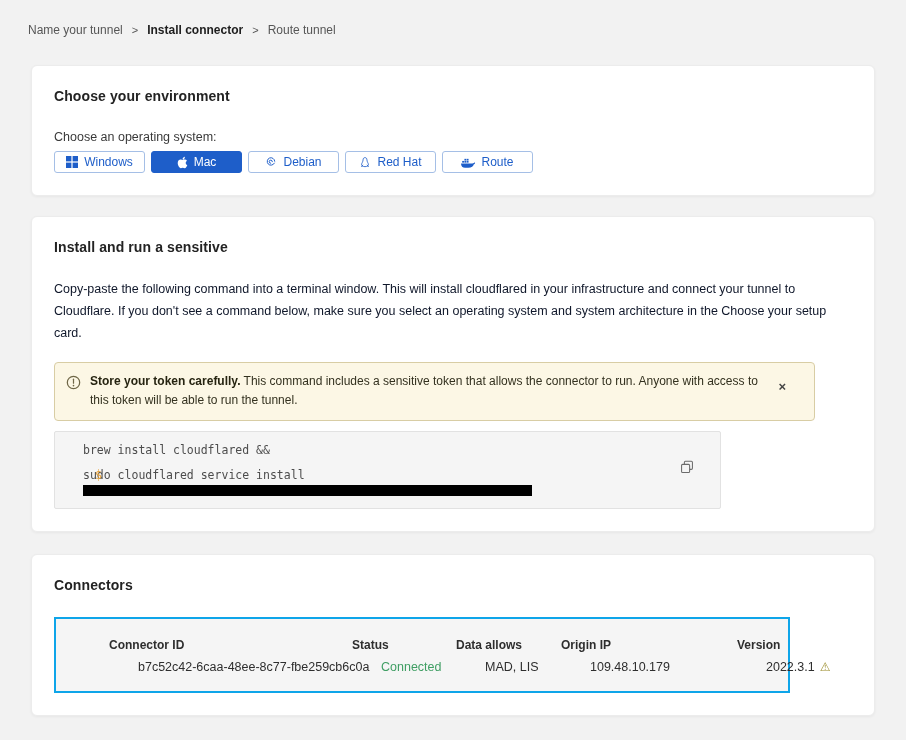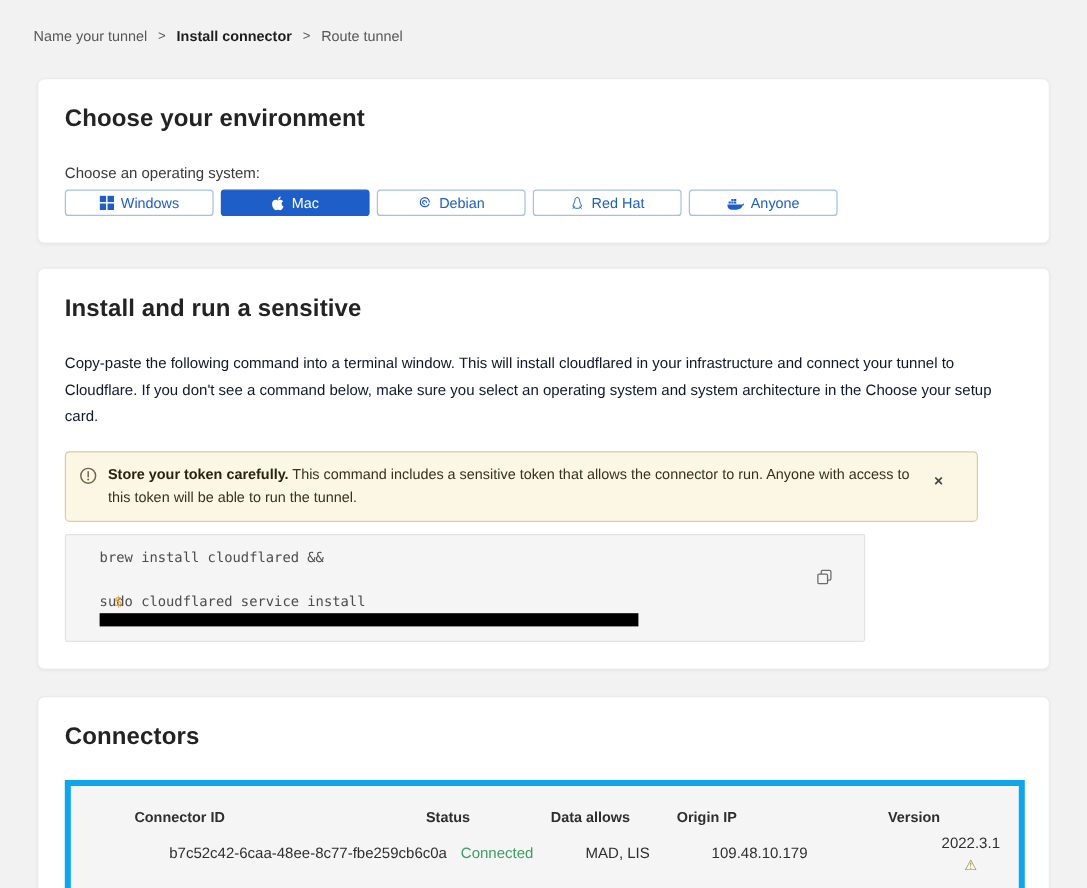--- a/index.html
+++ b/index.html
@@ -21,27 +21,27 @@
   .crumb.active { font-weight: bold; color: #1d1d1d; }
   .crumb-sep { color: #565656; font-size: 11px; }
 
   
   .card {
     width: 844px; margin-left: 31px; background: #ffffff;
     border: 1px solid #ececec; border-radius: 6px;
     box-shadow: 0 1px 3px rgba(0,0,0,0.05);
     padding: 22px;
   }
-  .card h2 { font-size: 20px; font-weight: bold; color: #232323; letter-spacing: .1px; }
+  .card h2 { font-size: 14px; font-weight: bold; color: #232323; letter-spacing: .1px; }
 
   .card-environment { margin-top: 28px; }
   .os-label { margin-top: 26px; font-size: 12.5px; color: #3a3a3a; }
   .os-row { display: flex; gap: 6px; margin-top: 7px; }
   .os-btn {
-    width: 124px; height: 22px;
+    width: 91px; height: 22px;
     display: inline-flex; align-items: center; justify-content: center; gap: 6px;
     background: #ffffff; border: 1px solid #a5bfe6; border-radius: 3px;
     color: #1e5ec9; font-size: 12px; font-family: "Liberation Sans", sans-serif;
     cursor: pointer;
   }
   .os-btn.selected { background: #1e5ec9; border-color: #1e5ec9; color: #ffffff; }
   .os-btn svg { flex: 0 0 auto; }
 
   .card-install { margin-top: 20px; }
   .install-desc {
@@ -66,47 +66,47 @@
   }
 
   
   .codeblock {
     margin-top: 10px; width: 667px; position: relative;
     background: #f5f5f5; border: 1px solid #e2e2e2; border-radius: 2px;
     padding: 11px 40px 12px 28px;
     font-family: "DejaVu Sans Mono", monospace;
     font-size: 11.5px; color: #4c4c4c; line-height: 1.35;
   }
-  .code-line1 { margin-bottom: 22px; }
+  .code-line1 { margin-bottom: 10px; }
   .code-prompt { position: absolute; left: 12px; color: #e8a33d; }
   .code-cmd-wrap { position: relative; }
   .redact {
     display: inline-block; background: #000000; height: 11px;
     vertical-align: middle; margin-left: 2px;
   }
   .redact-1 { width: 492px; }
   .redact-2 { display: block; width: 449px; height: 11px; background: #000; margin-top: 1px; }
   .copy-btn {
     position: absolute; top: 26px; right: 24px;
     background: transparent; border: none; cursor: pointer; padding: 2px;
   }
 
   
   .card-connectors { margin-top: 22px; }
   .conn-table {
-    margin-top: 24px; width: 800px;
-    background: #f5f5f5; border: 5px solid #0ea5e9;
+    margin-top: 24px; width: 736px;
+    background: #f5f5f5; border: 2px solid #0ea5e9;
     padding: 19px 0 17px 53px;
     font-size: 12px;
   }
   .conn-row { display: grid; grid-template-columns: 243px 104px 105px 176px auto; align-items: center; }
   .conn-row.head { font-weight: bold; color: #2e2e2e; }
   .conn-row.data { margin-top: 8px; font-size: 12.5px; color: #2e2e2e; padding-left: 29px; }
   .status-connected { color: #3f9e63; }
-  .version-cell { display: flex; align-items: center; gap: 5px; flex-direction: column; }
+  .version-cell { display: flex; align-items: center; gap: 5px; }
   .warn-tri { color: #9a8c2a; font-size: 12px; line-height: 1; }
 </style>
 </head>
 <body>
 
 <nav class="breadcrumb">
   <span class="crumb">Name your tunnel</span>
   <span class="crumb-sep">&gt;</span>
   <span class="crumb active">Install connector</span>
   <span class="crumb-sep">&gt;</span>
@@ -165,21 +165,21 @@
             <g fill="currentColor">
               <rect x="1.5" y="5" width="2.4" height="2.2"></rect>
               <rect x="4.4" y="5" width="2.4" height="2.2"></rect>
               <rect x="7.3" y="5" width="2.4" height="2.2"></rect>
               <rect x="4.4" y="2.3" width="2.4" height="2.2"></rect>
               <rect x="7.3" y="2.3" width="2.4" height="2.2"></rect>
               <path d="M0 8.2h14.6c1.4 0 2.6-.5 3.4-1.4.3.5-.1 2.3-1.7 2.8-.4 2.2-2.7 4.2-6.8 4.2H5.2C2 13.8 0 11.5 0 8.2z"></path>
             </g>
           </svg>
       </span>
-      <span>Anyone</span>
+      <span>Route</span>
     </button>
 
   </div>
 </section>
 
 <section class="card card-install">
   <h2>Install and run a sensitive</h2>
   <p class="install-desc">Copy-paste the following command into a terminal window. This will install cloudflared in your infrastructure and connect your tunnel to Cloudflare. If you don't see a command below, make sure you select an operating system and system architecture in the Choose your setup card.</p>
 
   <div class="banner">

